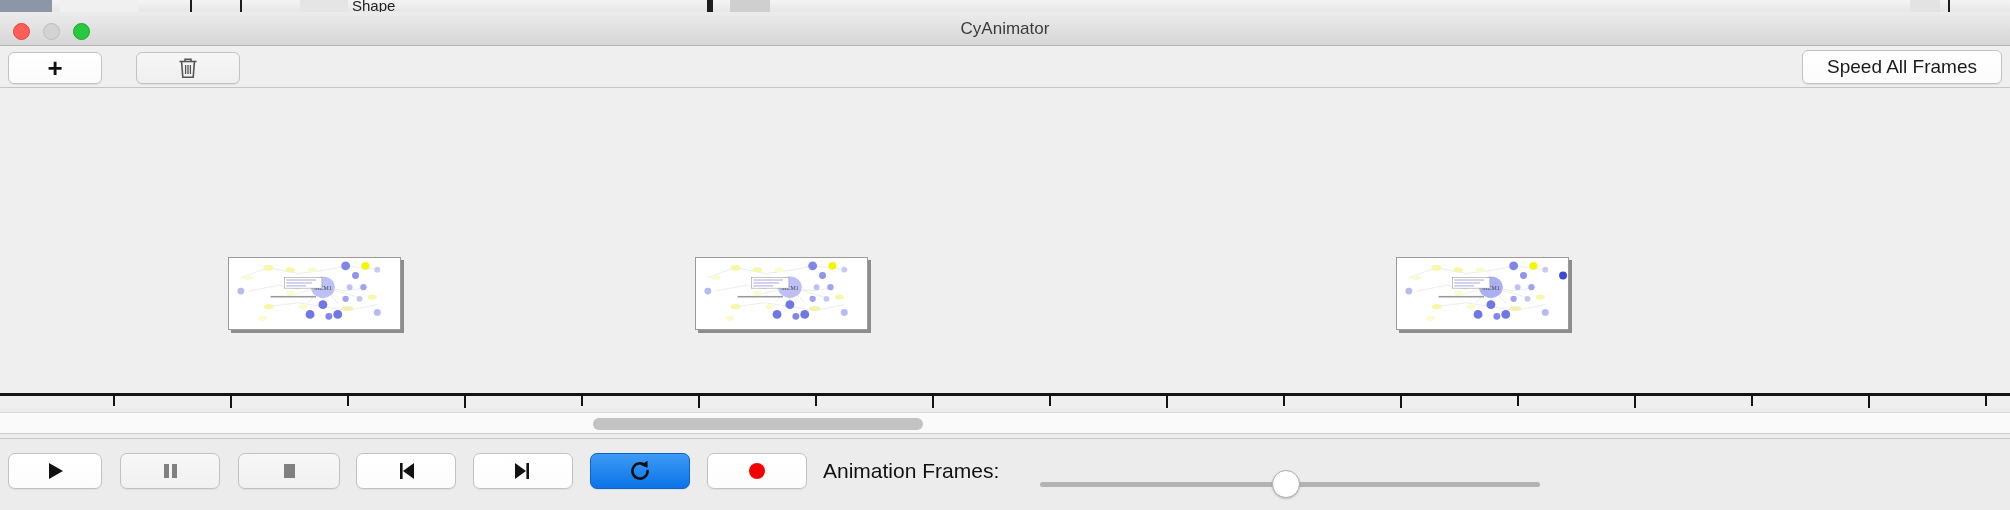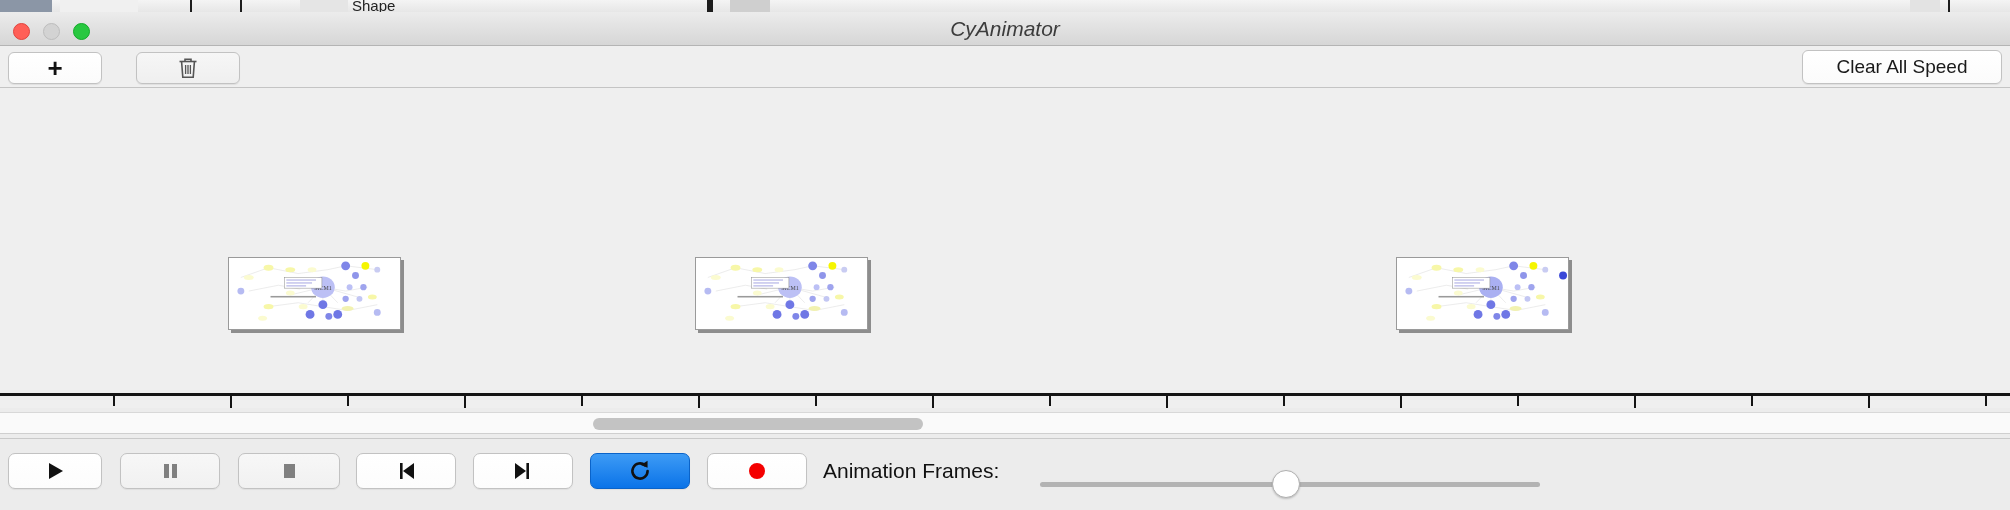--- a/index.html
+++ b/index.html
@@ -31,21 +31,21 @@
     background: linear-gradient(#ececec, #d6d6d6);
     border-bottom: 1px solid #b4b4b4;
   }
   .traffic { position: absolute; top: 11px; width: 17px; height: 17px; border-radius: 50%; }
   .tl-close  { left: 13px;  background: #ff5f57; border: 1px solid #e0443e; }
   .tl-min    { left: 43px;  background: #d3d3d3; border: 1px solid #bdbdbd; }
   .tl-max    { left: 73px;  background: #28c840; border: 1px solid #13aa29; }
   .window-title {
     position: absolute; left: 0; top: 0; width: 2010px; height: 34px;
     line-height: 34px; text-align: center;
-    font-size: 21px; color: #3c3c3c; font-style: italic;
+    font-size: 17px; color: #3c3c3c;
   }
 
   
   .toolbar {
     position: absolute; left: 0; top: 46px; width: 2010px; height: 42px;
     background: #efefef; border-bottom: 1px solid #c4c4c4;
   }
   .btn {
     position: absolute;
     border: 1px solid #c2c2c2; border-radius: 6px;
@@ -155,21 +155,21 @@
     <span class="plus-icon">+</span>
   </div>
   <div class="btn btn-del">
     <svg width="22" height="24" viewBox="0 0 22 24">
       <path d="M2.5 5.5h17" stroke="#555" stroke-width="1.6" fill="none"></path>
       <path d="M8 5.5V3.3h6V5.5" stroke="#555" stroke-width="1.6" fill="none"></path>
       <path d="M4.6 5.8 L5.8 21.2 H16.2 L17.4 5.8" stroke="#555" stroke-width="1.6" fill="none"></path>
       <path d="M8.6 9v9M11 9v9M13.4 9v9" stroke="#555" stroke-width="1.3" fill="none"></path>
     </svg>
   </div>
-  <div class="btn btn-clear">Clear All Speed</div>
+  <div class="btn btn-clear">Speed All Frames</div>
 </div>
 
 <div class="timeline">
 
   <div class="frame" style="left:228px;">
     <svg viewBox="0 0 173 73" preserveAspectRatio="none">
       <rect width="173" height="73" fill="#ffffff"></rect>
       <g stroke="#cfcfcf" stroke-width="0.4" fill="none">
         <path d="M12 20 L40 10 M40 10 L70 16 M70 16 L100 12 M100 12 L118 8 M118 8 L150 12
                  M20 34 L50 28 M50 28 L72 32 M95 30 L118 34 M118 34 L140 30

